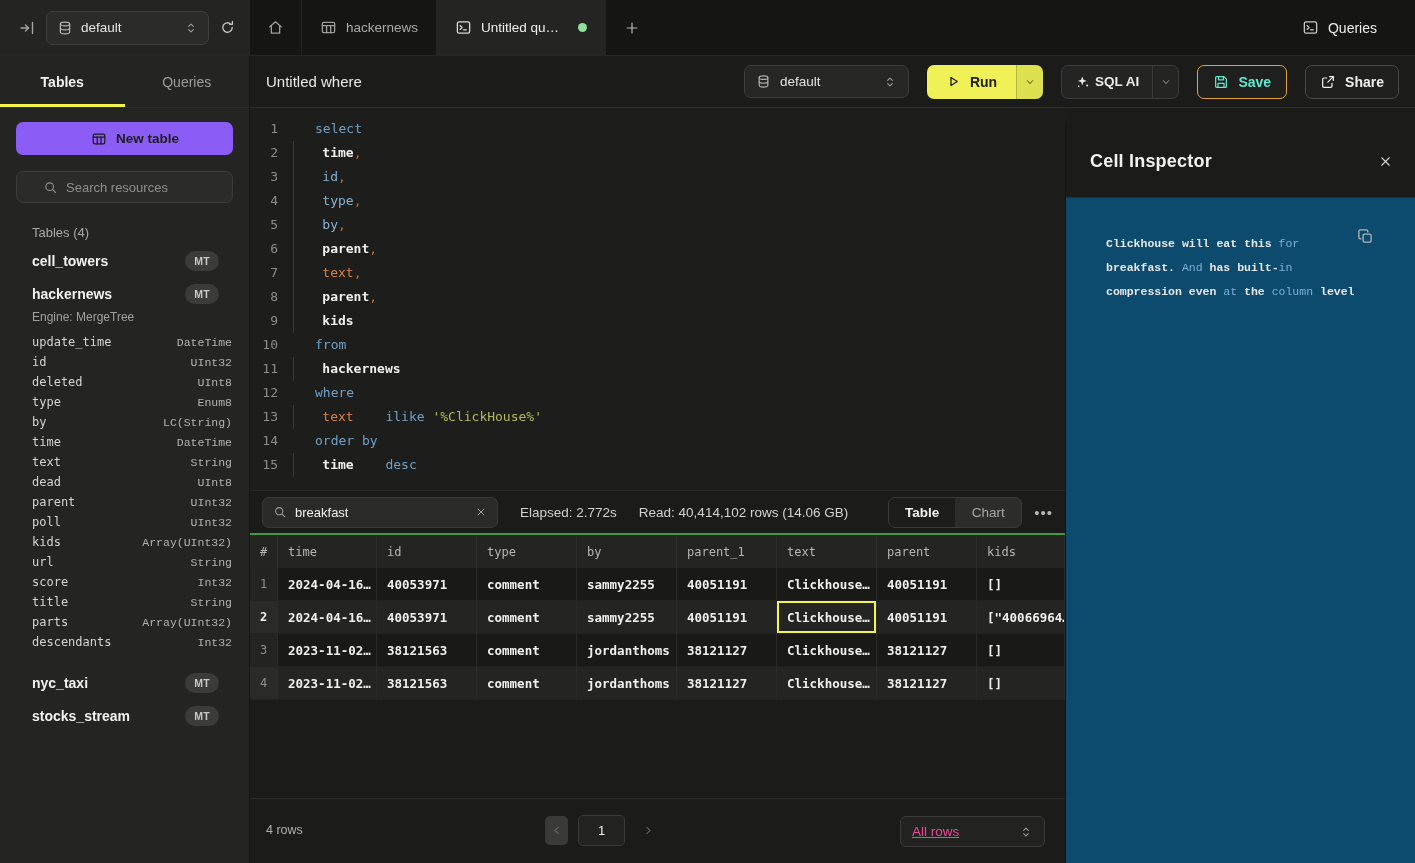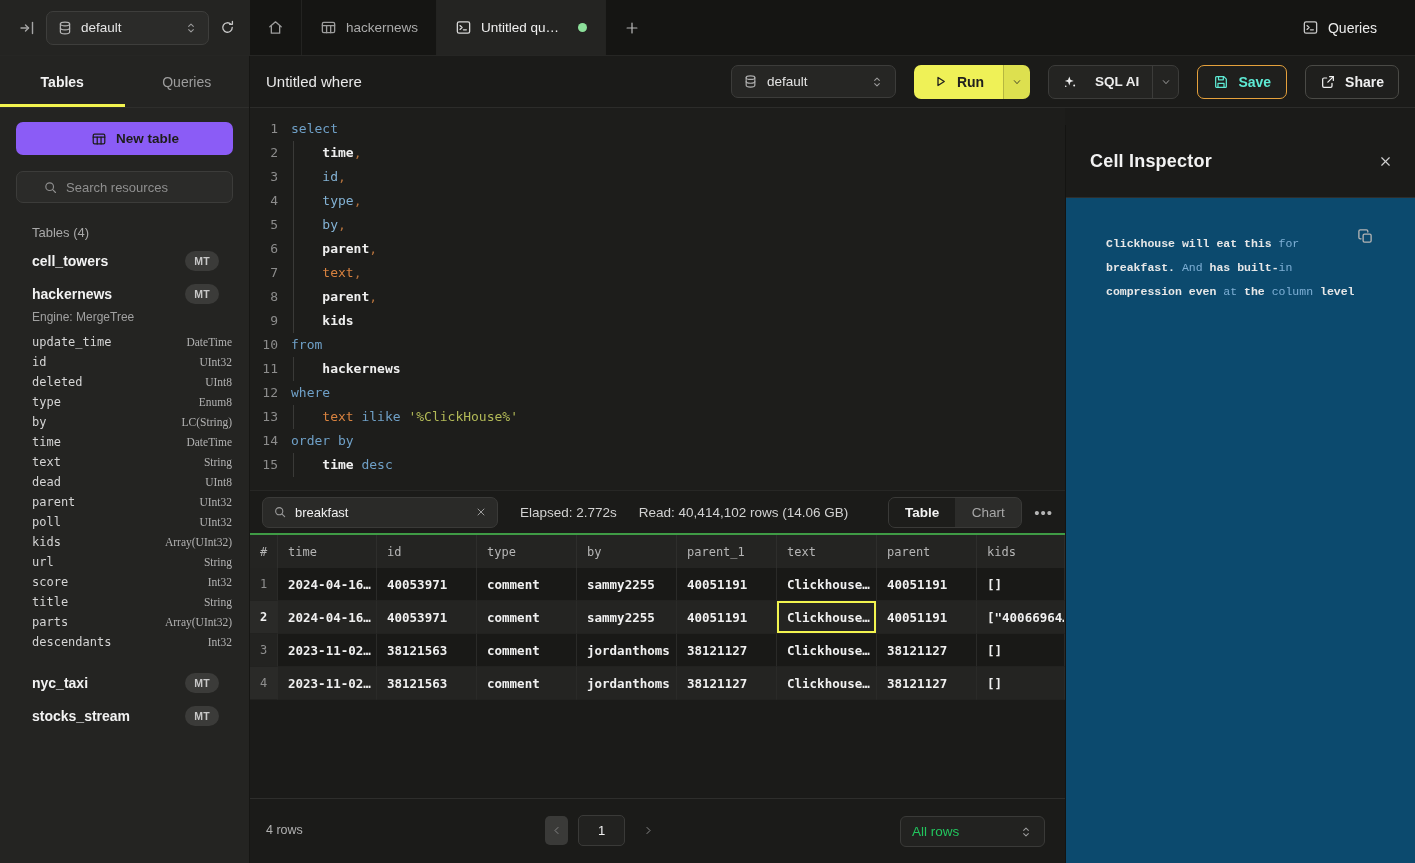--- a/index.html
+++ b/index.html
@@ -44,47 +44,47 @@
   .search-box input::placeholder { color:#8f8f8f; }
 
   .side-section-label { margin:22px 0 4px 32px; font-size:13px; color:#a9a9a9; }
   .side-table-item { height:33px; display:flex; align-items:center; padding:0 30px 0 32px; cursor:pointer; }
   .side-table-item .tname { font-size:14px; font-weight:700; color:#f2f2f2; flex:1; }
   .mt-badge { background:#3b3b39; color:#c8c8c8; font-size:10.5px; font-weight:700; padding:4px 9px; border-radius:11px; letter-spacing:.3px; }
   .engine-label { margin:0 0 8px 32px; font-size:12px; color:#a0a0a0; }
   .schema-list { margin-top:4px; }
   .schema-row { height:20px; display:flex; align-items:center; justify-content:space-between; padding:0 17px 0 32px; cursor:default;gap:44px; }
   .schema-name { font-family:"DejaVu Sans Mono", monospace; font-size:12px; color:#d4d4d4; }
-  .schema-type { font-family:Liberation Serif, serif; font-size:11.5px; color:#b2b2b2; }
+  .schema-type { font-family:Liberation Mono, monospace; font-size:11.5px; color:#b2b2b2; }
   .gap14 { height:14px; }
 
   
   .main-toolbar { position:absolute; left:250px; top:56px; width:1165px; height:52px; background:#1b1b19; border-bottom:1px solid #2c2c2a; display:flex; align-items:center; padding:0 16px; }
   .query-title { font-size:15px; color:#e9e9e9; }
   .toolbar-actions { margin-left:auto; display:flex; align-items:center; gap:18px; }
   .tb-select { width:165px; height:33px; background:#262624; border:1px solid #3c3c3a; border-radius:7px; display:flex; align-items:center; padding:0 11px; gap:9px; cursor:pointer; }
   .tb-select .db { color:#b0b0b0; }
   .tb-select .lbl { font-size:13.5px; color:#e4e4e4; flex:1; }
   .tb-select .updown { color:#9a9a9a; }
   .run-btn { height:34px; display:flex; align-items:stretch; border-radius:7px; overflow:hidden; cursor:pointer; }
   .run-main { background:#eff157; display:flex; align-items:center; gap:9px; padding:0 19px; color:#20201e; font-size:14px; font-weight:700; }
   .run-caret { background:#dde04f; width:27px; display:flex; align-items:center; justify-content:center; color:#3c3c28; border-left:1px solid rgba(0,0,0,.18); }
   .sqlai-btn { height:34px; background:#242422; border:1px solid #3c3c3a; border-radius:7px; display:flex; align-items:center; cursor:pointer; }
-  .sqlai-main { display:flex; align-items:center; gap:17px; padding:0 13px; color:#ececec; font-size:13.5px; font-weight:600; }
+  .sqlai-main { display:flex; align-items:center; gap:4px; padding:0 13px; color:#ececec; font-size:13.5px; font-weight:600; }
   .sqlai-caret { width:26px; align-self:stretch; display:flex; align-items:center; justify-content:center; color:#a5a5a5; border-left:1px solid #3c3c3a; }
   .save-btn { height:34px; background:#1f1f1d; border:1.5px solid #e5a13c; border-radius:7px; display:flex; align-items:center; gap:9px; padding:0 15px; color:#5eead4; font-size:14px; font-weight:600; cursor:pointer; }
   .share-btn { height:34px; background:#1f1f1d; border:1px solid #4a4a46; border-radius:7px; display:flex; align-items:center; gap:9px; padding:0 14px; color:#f0f0f0; font-size:14px; font-weight:600; cursor:pointer; }
 
   
   .editor { position:absolute; left:250px; top:108px; width:815px; height:382px; background:#1d1d1b; padding-top:9px; font-family:"DejaVu Sans Mono", monospace; font-size:13px; }
   .code-line { display:flex; height:24px; line-height:24px; }
   .line-num { width:28px; text-align:right; color:#8c8c8c; margin-right:13px; flex:none; }
   .line-code { position:relative; white-space:pre; }
   .indent-guide { position:absolute; left:2px; top:0; bottom:0; width:1px; background:#3a3a38; }
-  .tok-kw  { color:#6fa0c7; }
+  .tok-kw  { color:#6fa0c7;margin-left:24px; }
   .tok-kw2 { color:#83b2d4; }
   .tok-id  { color:#efefef; font-weight:700; }
   .tok-fn  { color:#d8823f; }
   .tok-str { color:#b2b957; }
   .tok-pn  { color:#b4713c; }
   .tok-sp  { color:#d0d0d0; }
 
   
   .results-bar { position:absolute; left:250px; top:490px; width:815px; height:43px; background:#1b1b19; border-top:1px solid #272725; display:flex; align-items:center; padding:0 12px; }
   .result-search { width:236px; height:31px; background:#2a2a28; border:1px solid #3a3a38; border-radius:7px; display:flex; align-items:center; padding:0 10px; gap:8px; color:#9a9a9a; }
@@ -112,21 +112,21 @@
   .td-selected { box-shadow:inset 0 0 0 2px #f2f44f; }
 
   
   .results-footer { position:absolute; left:250px; top:798px; width:815px; height:65px; background:#1b1b19; border-top:1px solid #2e2e2c; }
   .rows-count { position:absolute; left:16px; top:24px; font-size:12.5px; color:#b0b0b0; }
   .pager { position:absolute; left:295px; top:16px; display:flex; align-items:center; }
   .pg-prev { width:23px; height:29px; background:#3a3a38; border-radius:5px; display:flex; align-items:center; justify-content:center; color:#8f8f8f; cursor:pointer; }
   .pg-page { width:47px; height:31px; margin-left:10px; background:#222220; border:1px solid #3a3a38; border-radius:5px; display:flex; align-items:center; justify-content:center; color:#f0f0f0; font-size:13px; cursor:text; }
   .pg-next { margin-left:18px; color:#9a9a9a; cursor:pointer; }
   .pagesize-select { position:absolute; right:20px; top:17px; width:145px; height:31px; background:#222220; border:1px solid #3a3a38; border-radius:6px; display:flex; align-items:center; padding:0 11px; cursor:pointer; }
-  .pagesize-select .lbl { flex:1; font-size:13.5px; color:#22c55e; }
+  .pagesize-select .lbl { flex:1; font-size:13.5px; color:#ec4899;text-decoration:underline; }
   .pagesize-select .updown { color:#9a9a9a; }
 
   
   .inspector { position:absolute; left:1065px; top:125px; width:350px; height:755px; background:#0c4a6e; border-left:1px solid #141412; }
   .inspector-head { height:73px; background:#1b1b19; border-bottom:1px solid #2e2e2c; display:flex; align-items:center; padding:0 22px 0 24px; }
   .inspector-title { font-size:18px; font-weight:700; color:#f2f2f2; letter-spacing:.2px; }
   .inspector-close { margin-left:auto; color:#cfcfcf; cursor:pointer; }
   .inspector-body { position:relative; padding:34px 24px 0 40px; }
   .inspector-copy { position:absolute; right:42px; top:30px; color:#b5b5b5; cursor:pointer; }
   .inspector-text { width:256px; font-family:Liberation Mono, monospace; font-size:11.5px; line-height:24px; color:#e8e8e8; font-weight:700; word-break:break-word; }

